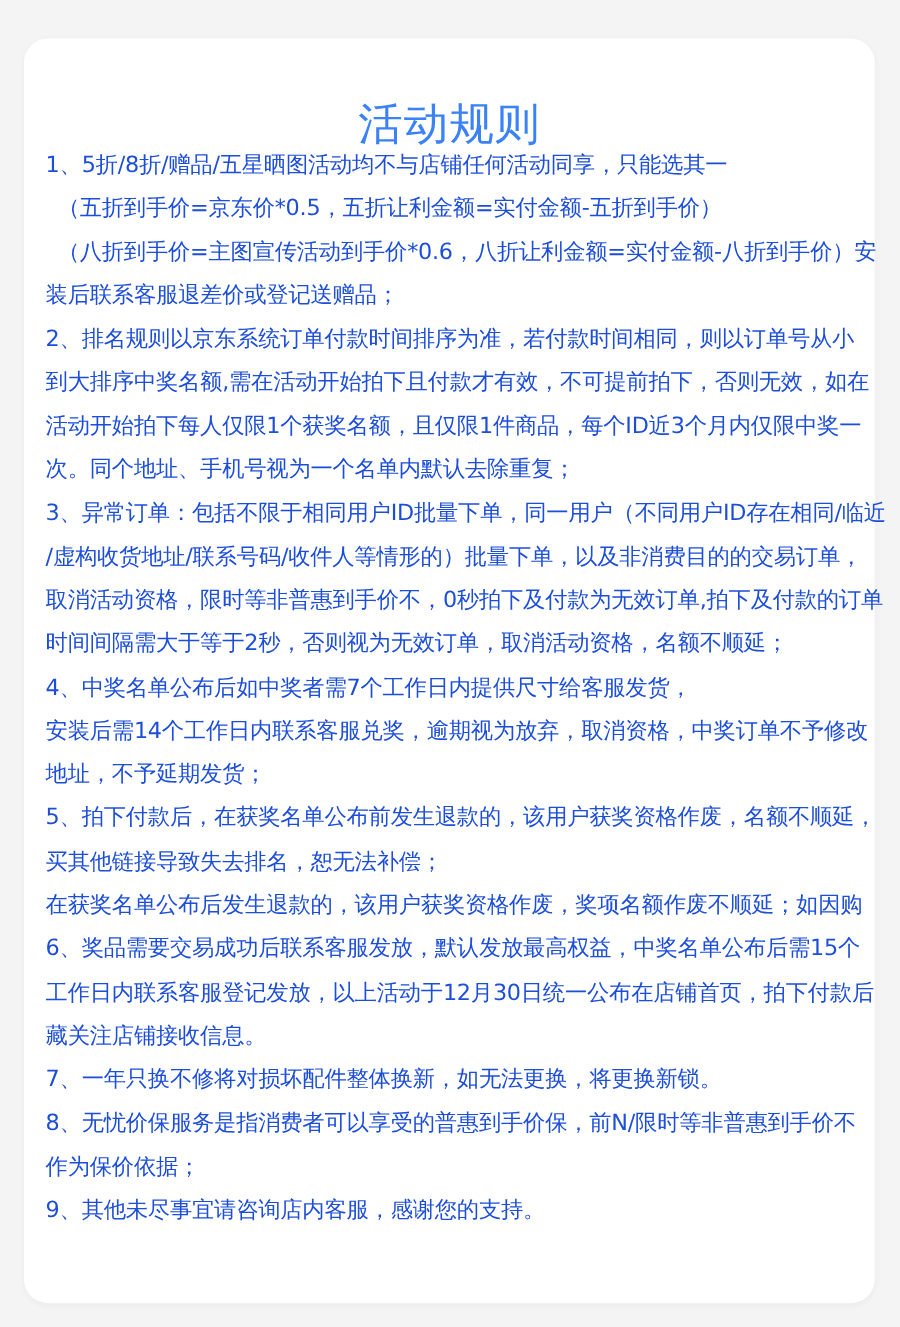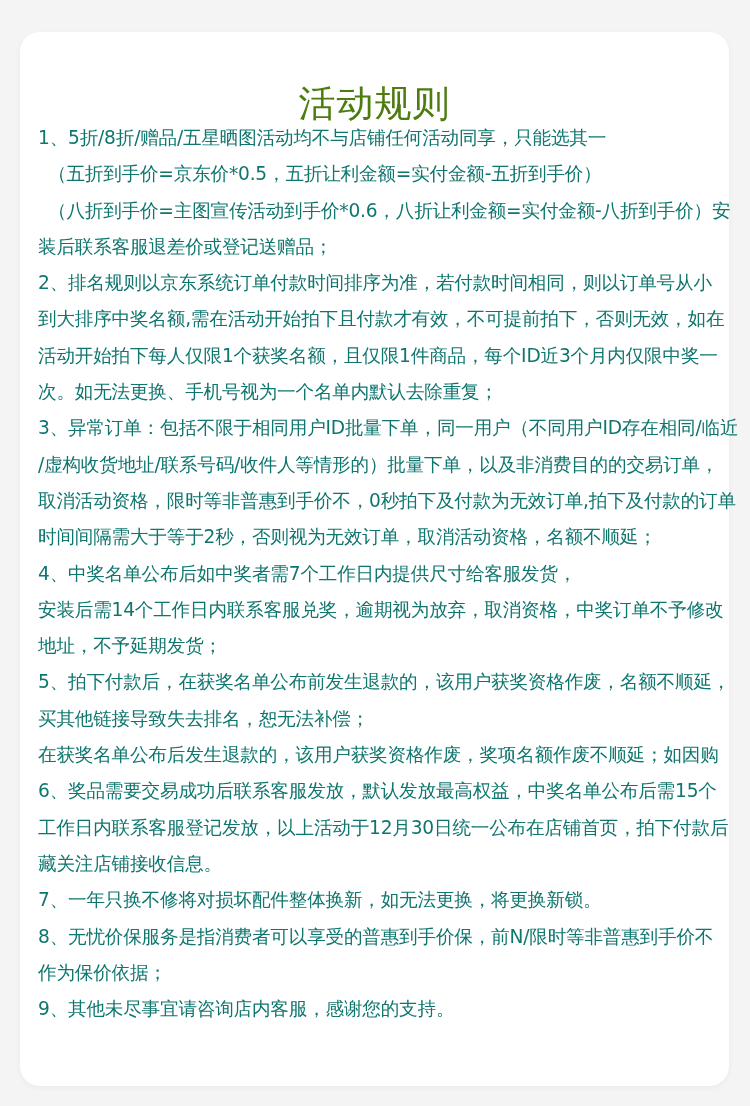--- a/index.html
+++ b/index.html
@@ -25,36 +25,36 @@
     box-shadow: 0 2px 6px rgba(0,0,0,0.04);
   }
   .title {
     position: absolute;
     left: 0;
     right: 0;
     top: 22px;
     text-align: center;
     font-size: 37px;
     line-height: 50px;
-    color: #4d7c0f;
+    color: #3b82f6;
     letter-spacing: 1px;
     font-weight: normal;
   }
   .rules {
     position: absolute;
     left: 18px;
     top: 88px;
     width: 690px;
   }
   .line {
     height: 36.3px;
     line-height: 36px;
     font-size: 18.6px;
     white-space: nowrap;
-    color: #0f766e;
+    color: #1d4ed8;
     letter-spacing: -0.2px;
   }
   .indent { padding-left: 10px; }
 </style>
 </head>
 <body>
 
 <div class="card">
   <h1 class="title">活动规则</h1>
 
@@ -62,21 +62,21 @@
     <div>
       <div class="line">1、5折/8折/赠品/五星晒图活动均不与店铺任何活动同享，只能选其一</div>
       <div class="line indent">（五折到手价=京东价*0.5，五折让利金额=实付金额-五折到手价）</div>
       <div class="line indent">（八折到手价=主图宣传活动到手价*0.6，八折让利金额=实付金额-八折到手价）安</div>
       <div class="line">装后联系客服退差价或登记送赠品；</div>
     </div>
     <div>
       <div class="line">2、排名规则以京东系统订单付款时间排序为准，若付款时间相同，则以订单号从小</div>
       <div class="line">到大排序中奖名额,需在活动开始拍下且付款才有效，不可提前拍下，否则无效，如在</div>
       <div class="line">活动开始拍下每人仅限1个获奖名额，且仅限1件商品，每个ID近3个月内仅限中奖一</div>
-      <div class="line">次。如无法更换、手机号视为一个名单内默认去除重复；</div>
+      <div class="line">次。同个地址、手机号视为一个名单内默认去除重复；</div>
     </div>
     <div>
       <div class="line">3、异常订单：包括不限于相同用户ID批量下单，同一用户（不同用户ID存在相同/临近</div>
       <div class="line">/虚构收货地址/联系号码/收件人等情形的）批量下单，以及非消费目的的交易订单，</div>
       <div class="line">取消活动资格，限时等非普惠到手价不，0秒拍下及付款为无效订单,拍下及付款的订单</div>
       <div class="line">时间间隔需大于等于2秒，否则视为无效订单，取消活动资格，名额不顺延；</div>
     </div>
     <div>
       <div class="line">4、中奖名单公布后如中奖者需7个工作日内提供尺寸给客服发货，</div>
       <div class="line">安装后需14个工作日内联系客服兑奖，逾期视为放弃，取消资格，中奖订单不予修改</div>

